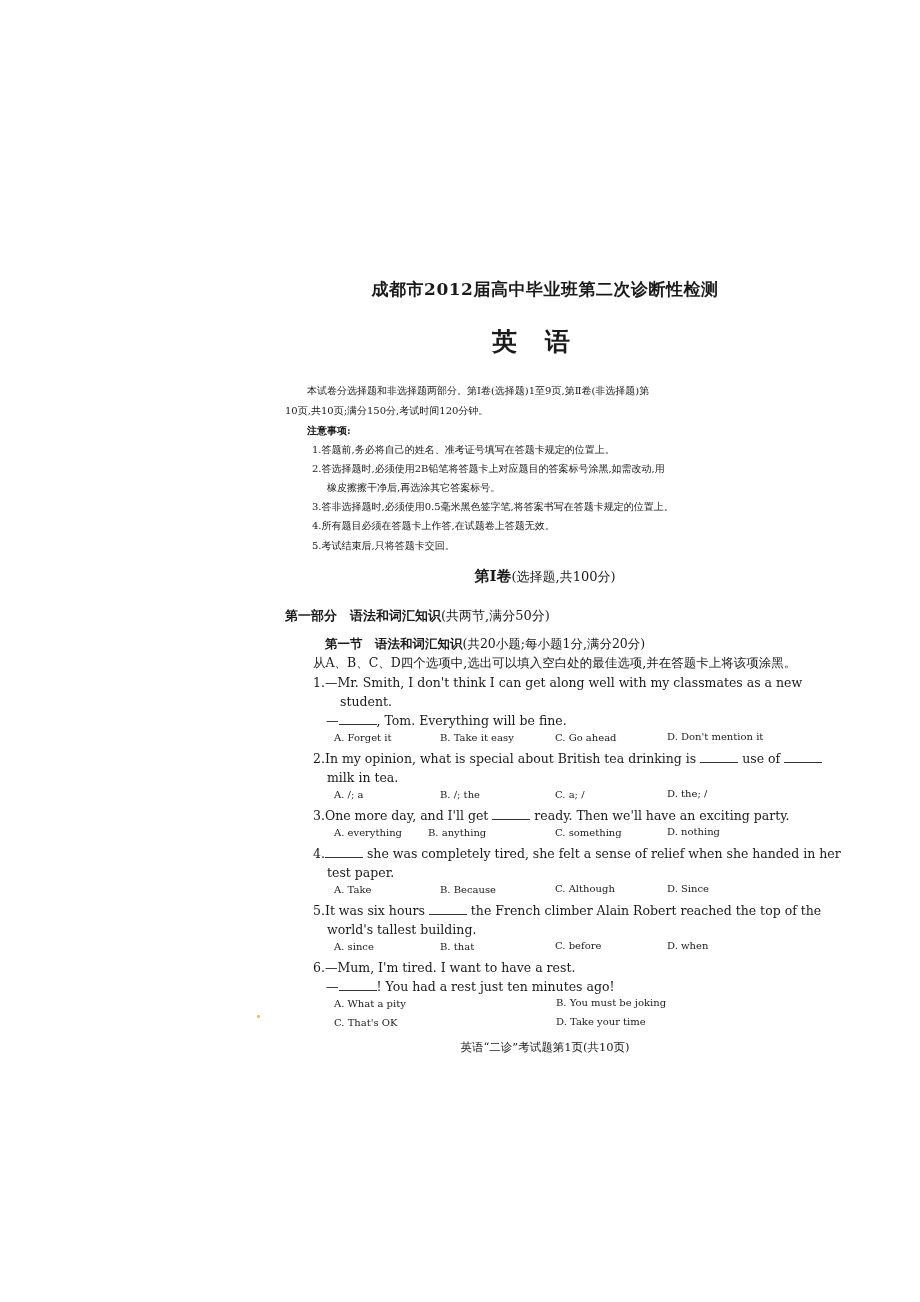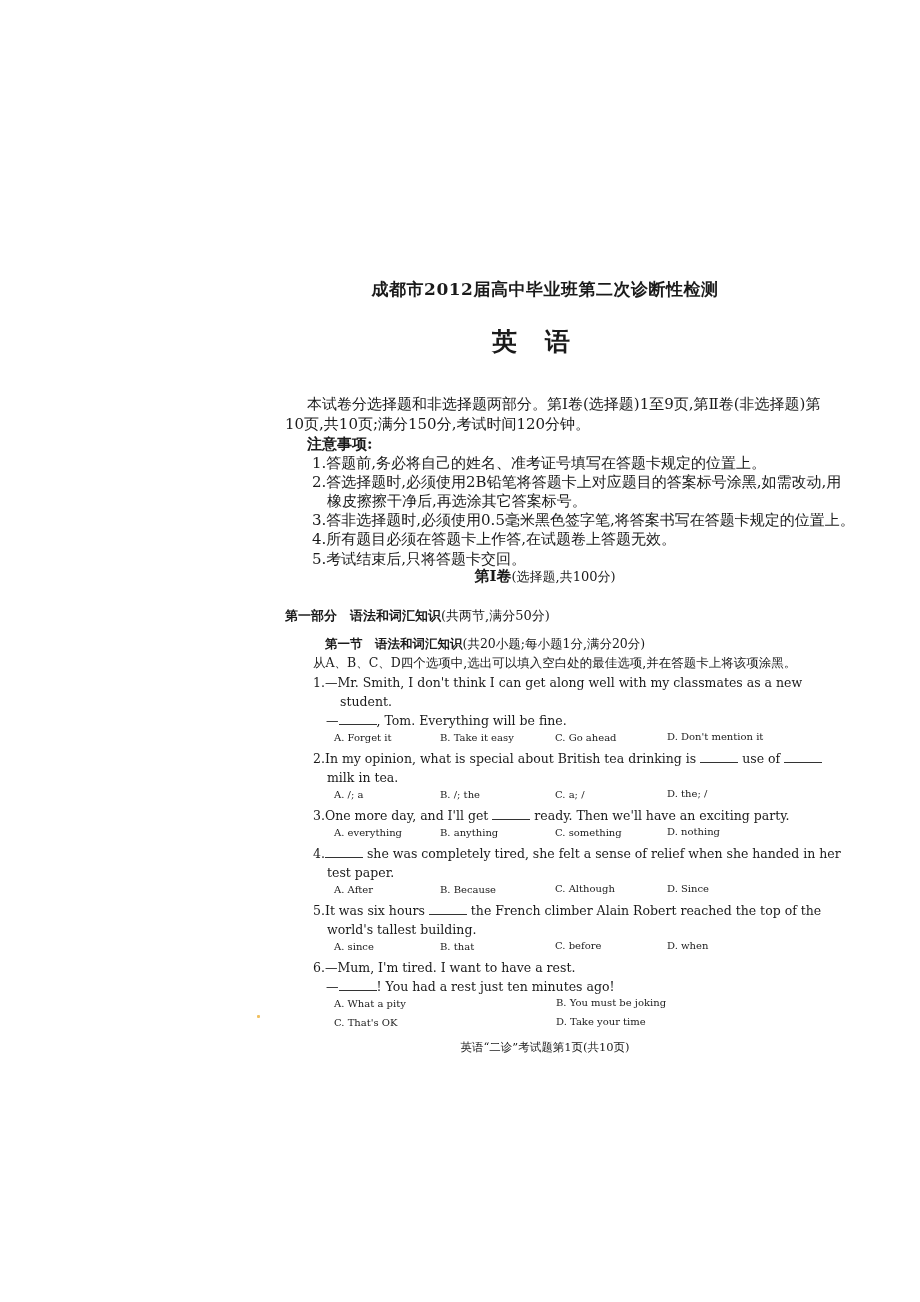--- a/index.html
+++ b/index.html
@@ -4,21 +4,21 @@
   <style>
     html, body { margin: 0; padding: 0; }
     body {
       width: 920px; height: 1302px; background: #ffffff; position: relative;
       overflow: hidden; color: #1a1a1a;
       font-family: "DejaVu Serif", "Liberation Serif", serif;
     }
     .abs { position: absolute; white-space: nowrap; }
     .title { left: 0; width: 1090px; text-align: center; top: 278px; font-size: 17px; font-weight: bold; letter-spacing: 0.5px; }
     .subject { left: 0; width: 1090px; text-align: center; top: 325px; font-size: 25px; font-weight: bold; letter-spacing: 28px; }
-    .p { font-size: 15px; margin-top: 11px; }
+    .p { font-size: 10px; }
     .intro1 { left: 307px; top: 384px; }
     .intro2 { left: 285px; top: 404px; text-align: center; }
     .notes-h { left: 307px; top: 424px; font-weight: bold; }
     .note { left: 312px; }
     .vol { left: 0; width: 1090px; text-align: center; top: 566px; }
     .vol .big { font-size: 15px; font-weight: bold; }
     .vol .small { font-size: 13px; }
     .part { left: 285px; top: 607px; font-size: 13px; }
     .part b { font-weight: bold; }
     .sect { left: 313px; top: 636px; font-size: 12.5px; margin-left: 12px; }
@@ -76,29 +76,29 @@
 <div class="abs q" style="left:327px;top:770px">milk in tea.</div>
 <div class="abs opt" style="left:334px;top:789px">A. /; a</div>
 <div class="abs opt" style="left:440px;top:789px">B. /; the</div>
 <div class="abs opt" style="left:555px;top:789px">C. a; /</div>
 <div class="abs opt" style="left:667px;top:788px">D. the; /</div>
 
 <div class="abs q" style="left:313px;top:808px">
   <span>3.</span><span>One more day, and I'll get</span> <span class="blank"></span> <span>ready. Then we'll have an exciting party.</span>
 </div>
 <div class="abs opt" style="left:334px;top:827px">A. everything</div>
-<div class="abs opt" style="left:440px;top:827px">B. anything</div>
+<div class="abs opt" style="left:428px;top:827px">B. anything</div>
 <div class="abs opt" style="left:555px;top:827px">C. something</div>
 <div class="abs opt" style="left:667px;top:826px">D. nothing</div>
 
 <div class="abs q" style="left:313px;top:846px">
   <span>4.</span><span class="blank"></span> <span>she was completely tired, she felt a sense of relief when she handed in her</span>
 </div>
 <div class="abs q" style="left:327px;top:865px">test paper.</div>
-<div class="abs opt" style="left:334px;top:884px">A. After</div>
+<div class="abs opt" style="left:334px;top:884px">A. Take</div>
 <div class="abs opt" style="left:440px;top:884px">B. Because</div>
 <div class="abs opt" style="left:555px;top:883px">C. Although</div>
 <div class="abs opt" style="left:667px;top:883px">D. Since</div>
 
 <div class="abs q" style="left:313px;top:903px">
   <span>5.</span><span>It was six hours</span> <span class="blank"></span> <span>the French climber Alain Robert reached the top of the</span>
 </div>
 <div class="abs q" style="left:327px;top:922px">world's tallest building.</div>
 <div class="abs opt" style="left:334px;top:941px">A. since</div>
 <div class="abs opt" style="left:440px;top:941px">B. that</div>

